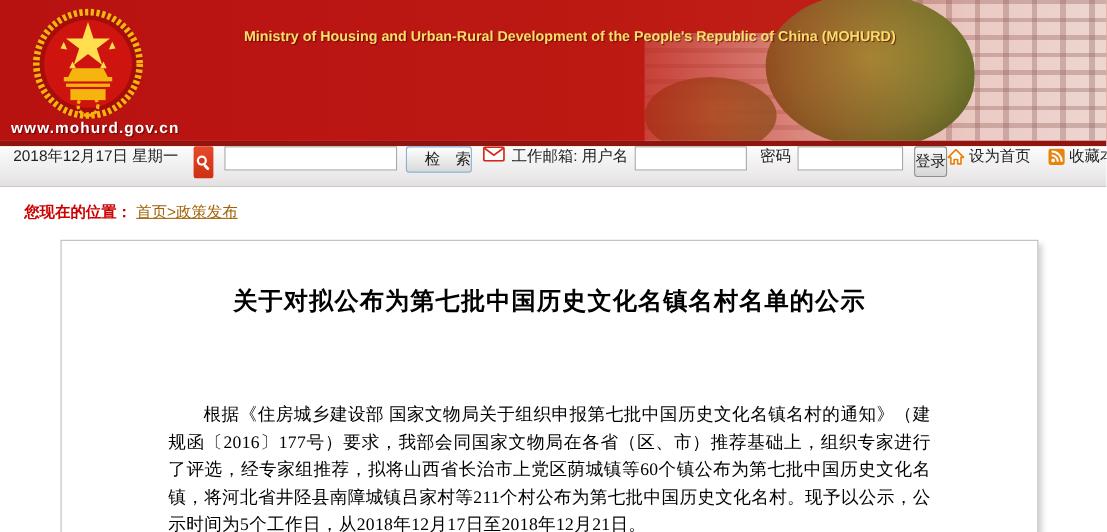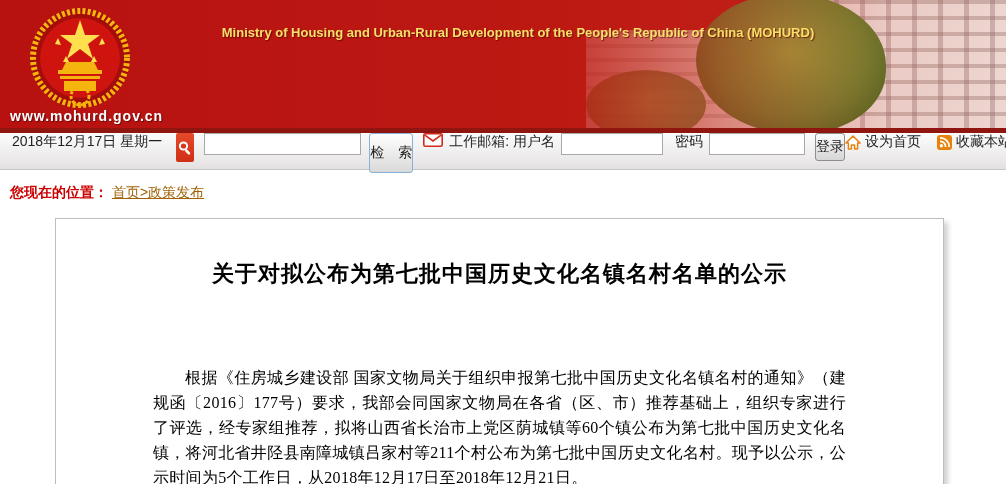--- a/index.html
+++ b/index.html
@@ -47,36 +47,36 @@
     background:linear-gradient(#fcfcfc, #eceaea 70%, #e2e0e0);
     border-bottom:1px solid #c8c6c6; padding:0 12px; font-size:14px; color:#222;
     white-space:nowrap; }
   .tb-date { margin-right:14px; }
   .search-ico { width:29px; height:29px; background:linear-gradient(#e6492a,#cf2f14);
     border-radius:2px; display:flex; align-items:center; justify-content:center; }
   .tb-sep { width:1px; height:29px; background:#c4c2c2; margin:0 6px 0 4px; }
   .tb-input { border:1px solid #a8a8a8; background:#fff; height:22px; font-size:13px;
     padding:0 4px; }
   .inp-search { width:157px; }
-  .btn-search { margin-left:8px; width:90px; height:40px; border:1px solid #85b2d6;
+  .btn-search { margin-left:8px; width:90px; height:24px; border:1px solid #85b2d6;
     border-radius:3px; background:linear-gradient(#ffffff,#d9d9d9); font-size:14px;
-    color:#222; cursor:pointer; font-family:inherit; }
+    color:#222; cursor:pointer; font-family:inherit;padding-left:16px; }
   .mail-ico { margin:0 6px 0 10px; }
   .inp-user { width:102px; margin-left:6px; }
   .lbl-pwd { margin:0 6px 0 12px; }
   .inp-pwd { width:96px; }
   .btn-login { margin-left:10px; width:46px; height:28px; border:1px solid #8f8f8f;
     border-radius:3px; background:linear-gradient(#fbfbfb,#d6d6d6); font-size:14px;
     color:#222; cursor:pointer; font-family:inherit; }
   .tb-right { margin-left:auto; display:flex; align-items:center; gap:16px; }
   .tb-link { display:flex; align-items:center; gap:4px; cursor:pointer; color:#222; }
 
   
   .breadcrumb { padding:14px 0 0 10px; font-size:14px; height:34px; }
-  .bc-label { color:#cc0000; font-weight:bold; }
+  .bc-label { color:#cc0000; font-weight:bold;margin-left:12px; }
   .bc-path { color:#a16207;text-decoration:underline; }
 
   
   .article-box { margin:14px 0 0 55px; width:889px; height:460px;
     background:#fff; border:1px solid #bdbdbd;
     box-shadow:4px 4px 5px rgba(0,0,0,.18); }
   .article-title { margin-top:40px; text-align:center; font-size:22px; font-weight:bold;
     color:#000; font-family:"Liberation Serif", serif; letter-spacing:1px; }
   .article-para { margin-top:76px; padding:0 97px; font-size:16px; line-height:25px;
     color:#000; font-family:"Liberation Serif", serif; text-indent:2em;

